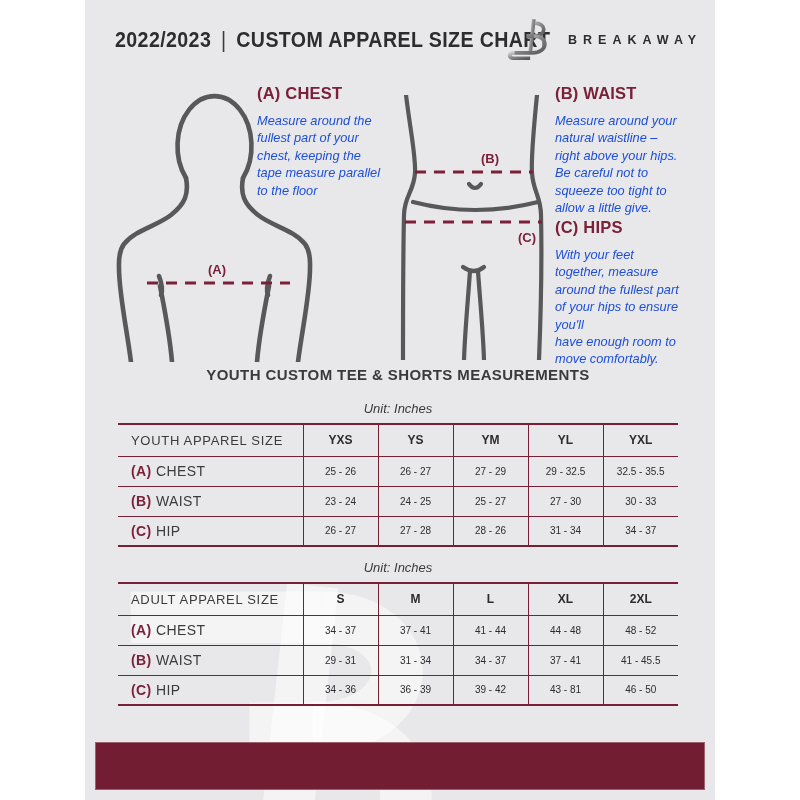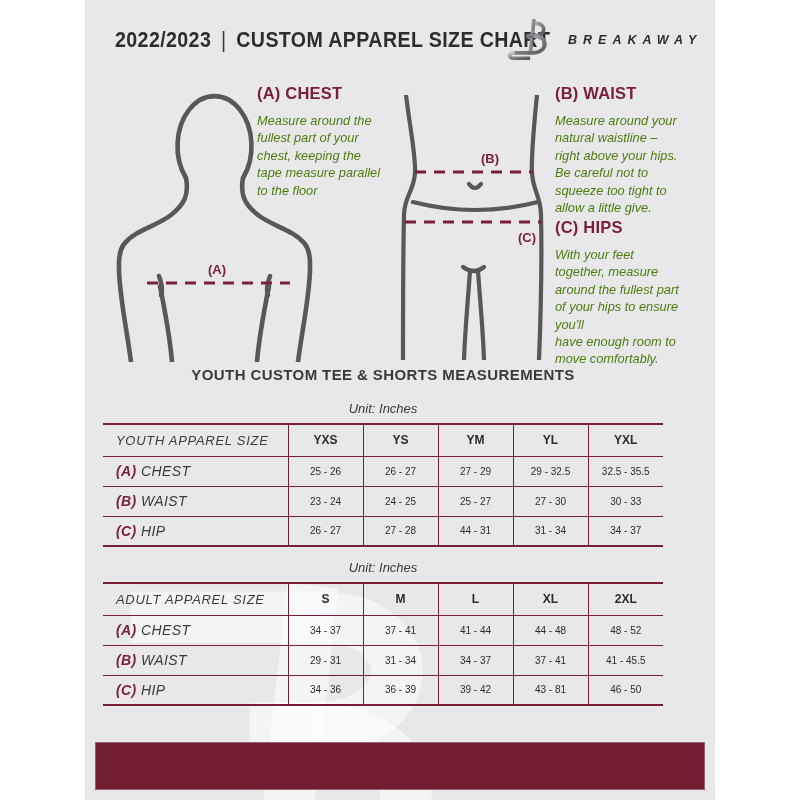--- a/index.html
+++ b/index.html
@@ -4,45 +4,45 @@
 <style>
   html,body{margin:0;padding:0;background:#ffffff;}
   *{box-sizing:border-box;font-family:"Liberation Sans",sans-serif;}
   .canvas{position:relative;width:800px;height:800px;background:#ffffff;overflow:hidden;margin:0 auto;}
   .page{position:absolute;left:85px;top:0;width:630px;height:800px;background:#e8e8ea;overflow:hidden;}
 
   
   .hdr-title{position:absolute;left:30px;top:27px;font-size:20px;font-weight:700;color:#2d2d2f;letter-spacing:.4px;white-space:nowrap;transform:scale(.98,1.12);transform-origin:left top;}
   .hdr-title .divider{font-weight:300;margin:0 10px;color:#3a3a3c;}
   .brand{position:absolute;left:420px;top:14px;display:flex;align-items:center;}
-  .brand-name{font-size:12.5px;font-weight:700;letter-spacing:6px;color:#2d2d2f;margin-left:9px;margin-top:6px;white-space:nowrap;font-style:italic;}
+  .brand-name{font-size:12.5px;font-weight:700;letter-spacing:6px;color:#2d2d2f;margin-left:9px;margin-top:6px;white-space:nowrap;}
 
   
   .measure-block{position:absolute;color:#7b2038;}
   .measure-block h3{margin:0;font-size:16.5px;font-weight:800;letter-spacing:.2px;color:#7b2038;}
-  .measure-block p{margin:9px 0 0 0;font-size:12.8px;font-style:italic;line-height:1.36;white-space:pre-line;color:#4d7c0f;}
+  .measure-block p{margin:9px 0 0 0;font-size:12.8px;font-style:italic;line-height:1.36;white-space:pre-line;color:#1d4ed8;}
   .mb-a{left:172px;top:84px;width:170px;}
   .mb-b{left:470px;top:84px;width:162px;}
   .mb-c{left:470px;top:218px;width:168px;}
 
   
   .fig{position:absolute;}
   .fig-chest{left:22px;top:72px;}
   .fig-lower{left:300px;top:95px;}
 
   
-  .tbl-section{position:absolute;left:18px;width:560px;}
+  .tbl-section{position:absolute;left:33px;width:560px;}
   .sec-youth{top:366px;}
   .sec-adult{top:542px;}
   .sec-title{text-align:center;font-size:15px;font-weight:700;color:#3a3a3c;letter-spacing:.4px;}
   .sec-unit{text-align:center;font-size:13px;font-style:italic;color:#3a3a3c;margin-top:18px;}
   table{width:560px;table-layout:fixed;border-collapse:collapse;margin-top:7px;
         border-top:2.5px solid #771f35;border-bottom:2.5px solid #771f35;}
   th,td{border-left:1.5px solid #771f35;height:30px;padding:0;vertical-align:middle;}
-  tr > :first-child{border-left:none;font-style:italic;}
+  tr > :first-child{border-left:none;}
   tbody tr > *{border-top:1.5px solid #771f35;}
   thead th{font-size:12px;font-weight:700;color:#2c2c2e;height:32px;text-align:center;}
   .col-label{width:185px;text-align:left;padding-left:13px;}
   thead th.col-label{font-size:13px;font-weight:400;letter-spacing:.7px;color:#3b3b3d;}
   tbody th.col-label{font-size:14px;font-weight:400;letter-spacing:.4px;color:#3b3b3d;}
   tbody th .prefix{color:#7b2038;font-weight:800;}
   td{text-align:center;font-size:10px;color:#2c2c2e;}
 
   
   .watermark{position:absolute;left:-28px;top:546px;pointer-events:none;}
@@ -173,21 +173,21 @@
               <td>23 - 24</td>
               <td>24 - 25</td>
               <td>25 - 27</td>
               <td>27 - 30</td>
               <td>30 - 33</td>
             </tr>
             <tr>
               <th class="col-label"><span class="prefix">(C)</span> <span>HIP</span></th>
               <td>26 - 27</td>
               <td>27 - 28</td>
-              <td>44 - 31</td>
+              <td>28 - 26</td>
               <td>31 - 34</td>
               <td>34 - 37</td>
             </tr>
           </tbody>
       </table>
     </div>
 
     <div class="tbl-section sec-adult">
       <div class="sec-unit">Unit: Inches</div>
       <table>

